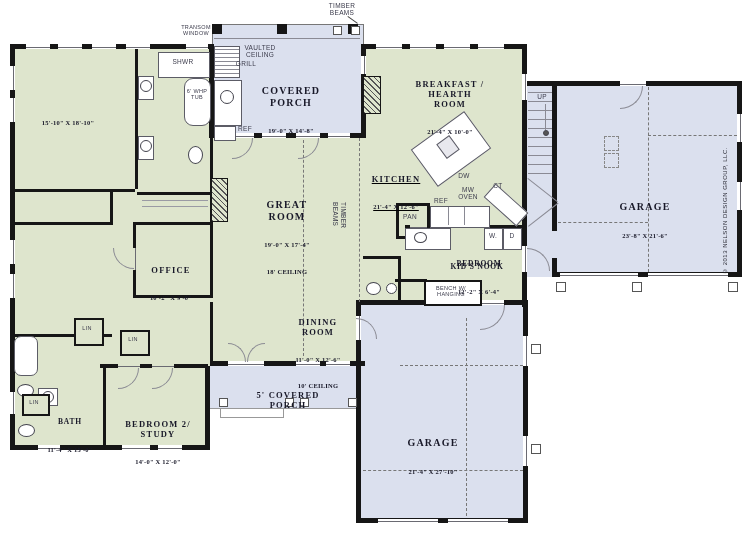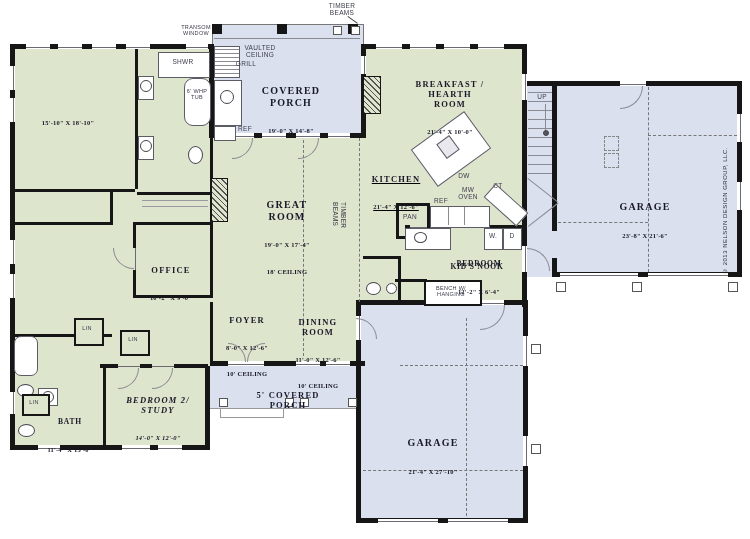--- a/index.html
+++ b/index.html
@@ -247,25 +247,20 @@
   <div class="lbl" style="left:171px;top:246px;width:80px;">
     <div class="rname">OFFICE</div>
     <div class="rdim">10'-2" X 9'-0"</div>
   </div>
   <div class="lbl" style="left:287px;top:180px;width:90px;">
     <div class="rname big">GREAT
 ROOM</div>
     <div class="rdim">19'-0" X 17'-4"</div>
     <div class="rdim">18' CEILING</div>
   </div>
-  <div class="lbl" style="left:247px;top:296px;width:70px;">
-    <div class="rname">FOYER</div>
-    <div class="rdim">8'-0" X 12'-6"</div>
-    <div class="rdim">10' CEILING</div>
-  </div>
   <div class="lbl" style="left:318px;top:298px;width:80px;">
     <div class="rname">DINING
 ROOM</div>
     <div class="rdim">11'-0" X 12'-6"</div>
     <div class="rdim">10' CEILING</div>
   </div>
   <div class="lbl" style="left:396px;top:155px;width:80px;text-decoration:underline;">
     <div class="rname">KITCHEN</div>
     <div class="rdim">21'-4" X 12'-6"</div>
   </div>
@@ -276,21 +271,21 @@
     <div class="rdim">21'-4" X 10'-0"</div>
   </div>
   <div class="lbl" style="left:479px;top:241px;width:80px;">
     <div class="rname small">BEDROOM</div>
     <div class="rdim">12'-2" X 6'-4"</div>
   </div>
   <div class="lbl" style="left:70px;top:399px;width:90px;">
     <div class="rname small">BATH</div>
     <div class="rdim">11'-4" X 15'-0"</div>
   </div>
-  <div class="lbl" style="left:158px;top:376px;width:90px;font-style:italic;">
+  <div class="lbl" style="left:158px;top:400px;width:90px;">
     <div class="rname">BEDROOM 2/
 STUDY</div>
     <div class="rdim">14'-0" X 12'-0"</div>
   </div>
   <div class="lbl" style="left:291px;top:66px;width:90px;">
     <div class="rname big">COVERED
 PORCH</div>
     <div class="rdim">19'-0" X 14'-8"</div>
   </div>
   <div class="lbl" style="left:288px;top:371px;width:110px;">

